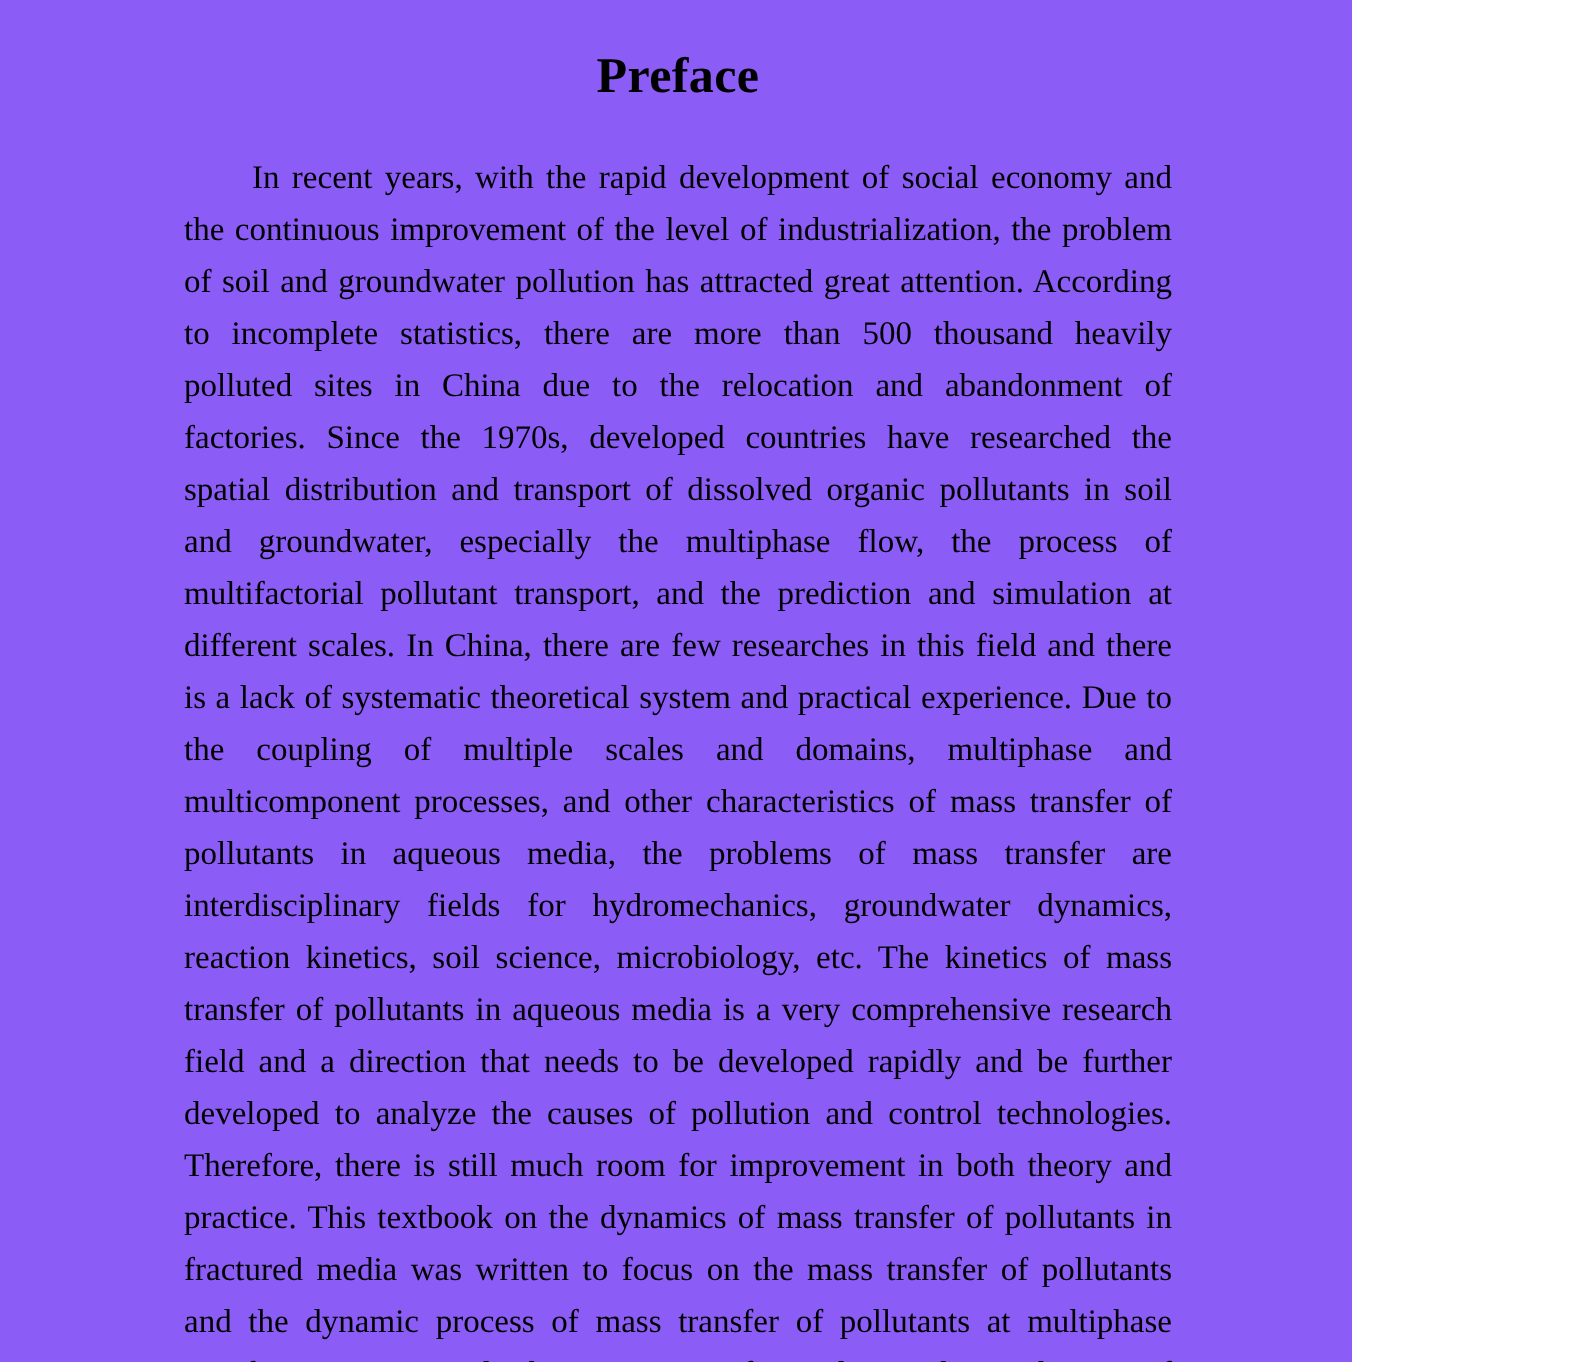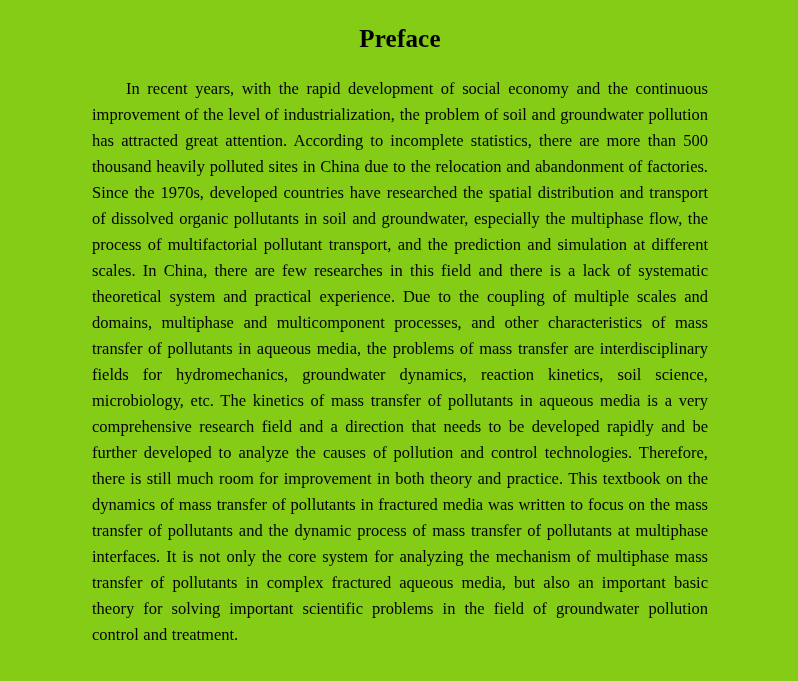--- a/index.html
+++ b/index.html
@@ -9,24 +9,24 @@
   }
   body {
     width: 798px;
     height: 681px;
     overflow: hidden;
     font-family: "Liberation Serif", "DejaVu Serif", serif;
     color: #000000;
   }
   .page {
     box-sizing: border-box;
-    width: 798px;
+    width: 676px;
     height: 681px;
     padding: 18px 90px 3px 92px;
-    background: #84cc16;
+    background: #8b5cf6;
   }
   .page-title {
     text-align: center;
     font-weight: bold;
     font-size: 25px;
     line-height: 30px;
     margin: 6px 0 22px 0;
     letter-spacing: 0.2px;
   }
   .body-paragraph {

